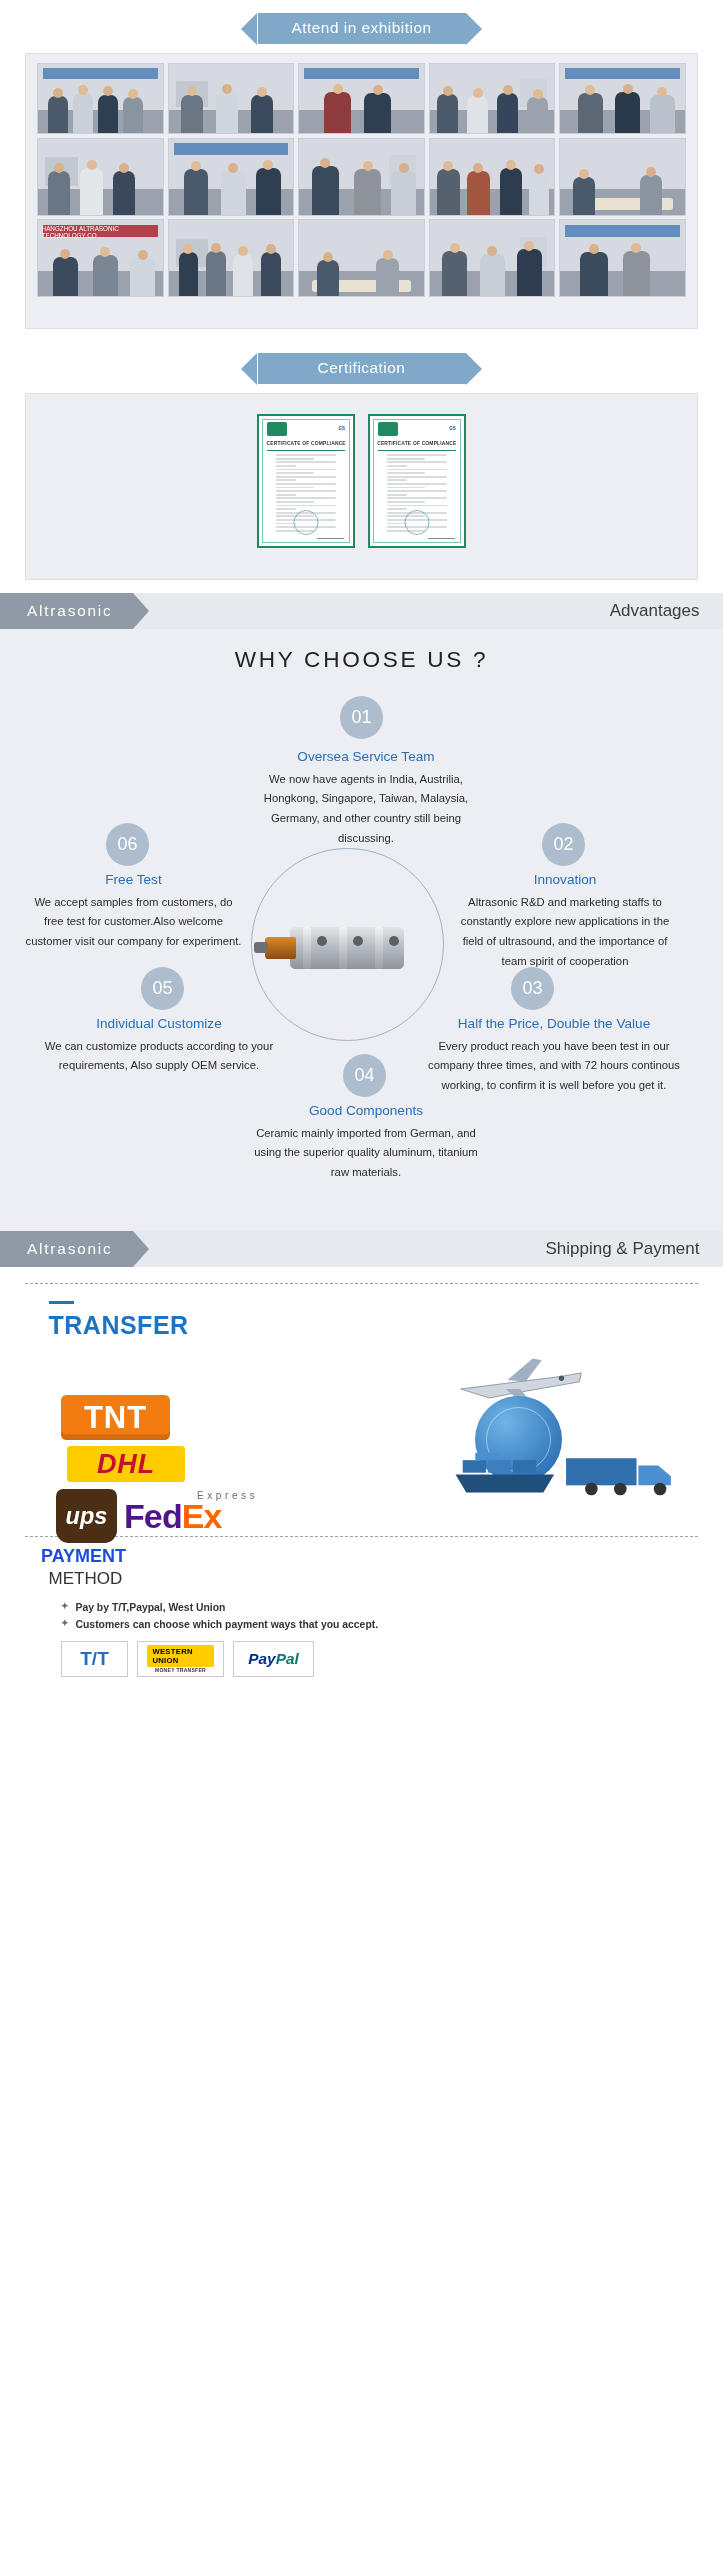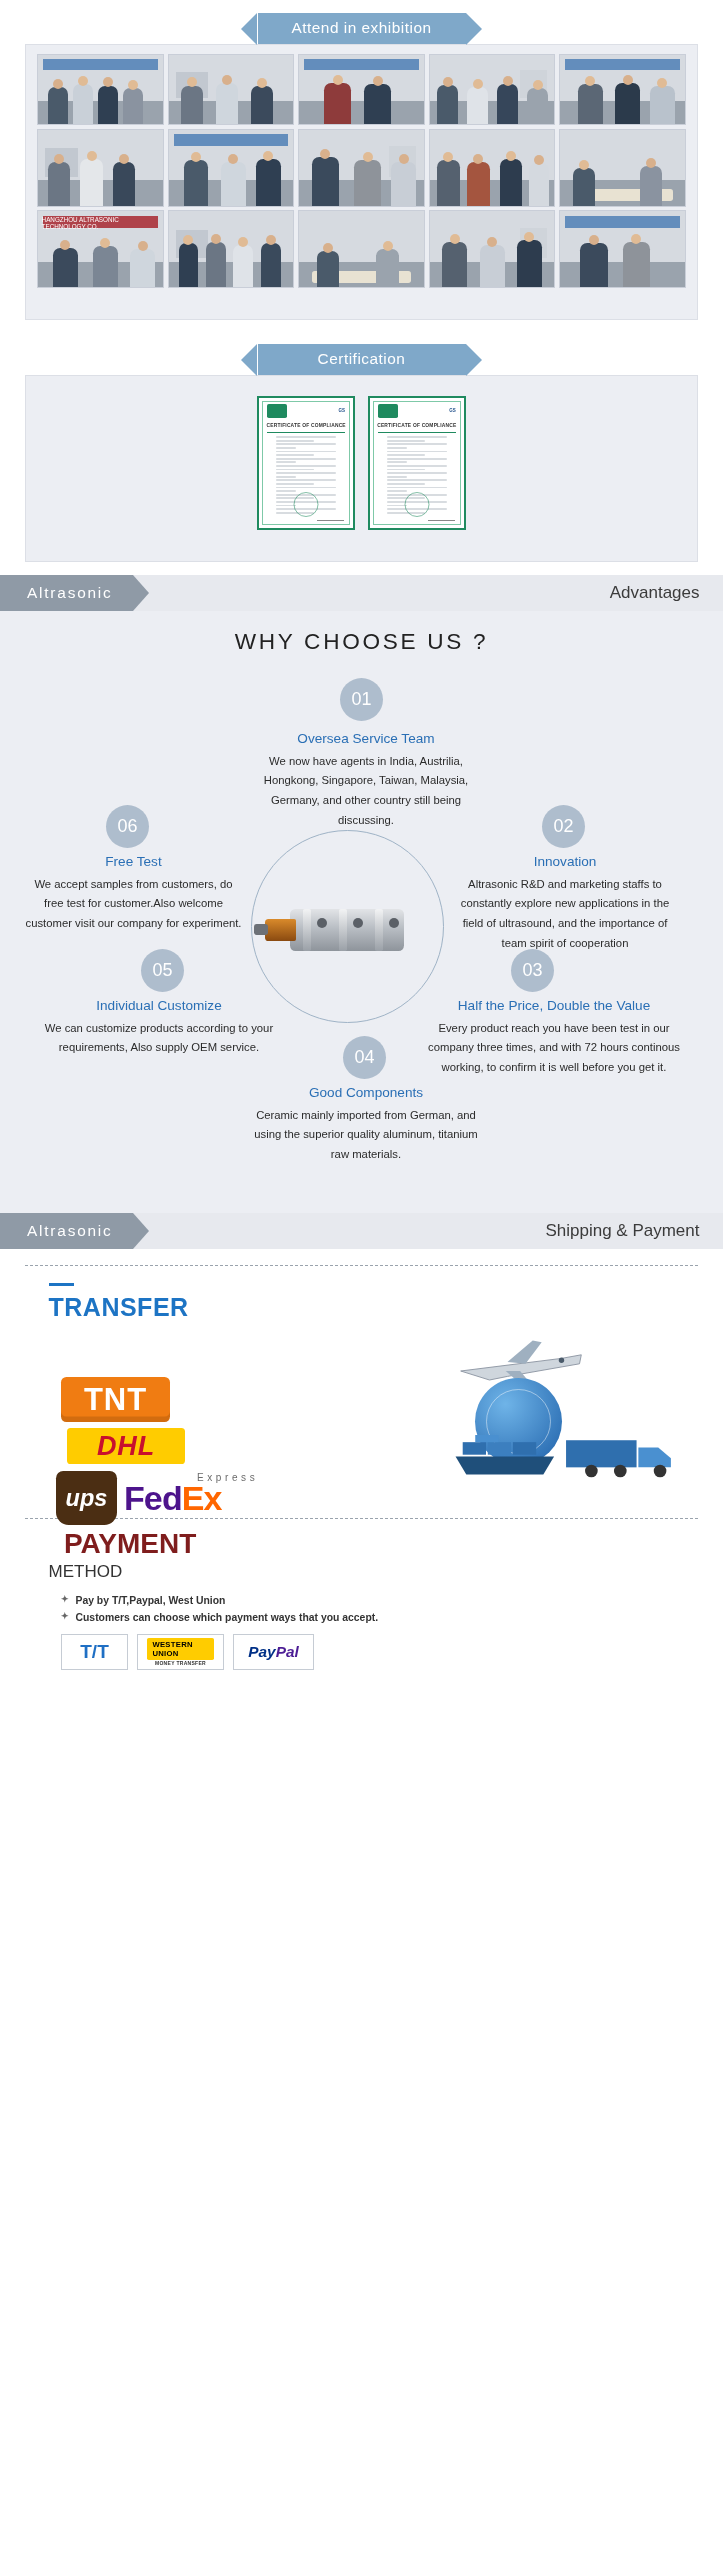--- a/index.html
+++ b/index.html
@@ -8,20 +8,21 @@
     background: #ffffff;
     font-family: "Liberation Sans", sans-serif;
   }
   body { width: 723px; height: 2576px; position: relative; overflow: hidden; }
 
   
   .ribbon-wrap {
     display: flex;
     justify-content: center;
     padding-top: 12.7px;
+    padding-bottom: 9px;
   }
   .ribbon {
     position: relative;
     background: #7fa8c9;
     color: #ffffff;
     font-size: 15.4px;
     letter-spacing: 0.5px;
     padding: 6.3px 31px 7.2px 31px;
     text-align: center;
     min-width: 208px;
@@ -315,22 +316,22 @@
   .truck {
     position:absolute; right: 16.3px; top: 107px;
     width: 118px; height: 47px;
   }
   .ship-container {
     position:absolute; right: 136px; top: 109px;
     width: 109px; height: 43px;
   }
 
   .pay-title {
-    color:#7f1d1d; font-size: 28px; font-weight: bold;
-    margin: 9px 0 0 39px;
+    color:#1d4ed8; font-size: 18px; font-weight: bold;
+    margin: 9px 0 0 16px;
   }
   .pay-sub { font-size: 17px; color:#333; margin: 1.8px 0 0 23.5px; }
   .pay-points { margin: 12.7px 0 0 36px; font-weight: bold; }
   .pay-points li {
     list-style: none;
     font-size: 10.4px;
     color: #333;
     margin-bottom: 6.3px;
     position: relative;
     padding-left: 14.5px;
@@ -347,21 +348,21 @@
     height: 36px;
     display:flex; align-items:center; justify-content:center;
     padding: 0 9px;
     font-weight: bold;
   }
   .pl-tt { width: 67px; color:#1f6fc4; font-size: 19px; }
   .pl-wu { width: 87px; flex-direction: column; gap:0.9px; }
   .pl-wu .top { background:#ffcc00; color:#000; font-size:7.7px; padding:1.8px 5.4px; border-radius:1.8px; letter-spacing:0.3px;}
   .pl-wu .bot { font-size: 5px; color:#333; letter-spacing:0.3px; }
   .pl-pp { width: 81px; color:#003087; font-size: 15.4px; font-style: italic; }
-  .pl-pp .pal { color:#4c1d95; }
+  .pl-pp .pal { color:#0f766e; }
 </style>
 </head>
 <body>
 
 <section>
   <div class="ribbon-wrap">
     <div class="ribbon">Attend in exhibition</div>
   </div>
   <div class="panel">
     <div class="exhibition-body">

